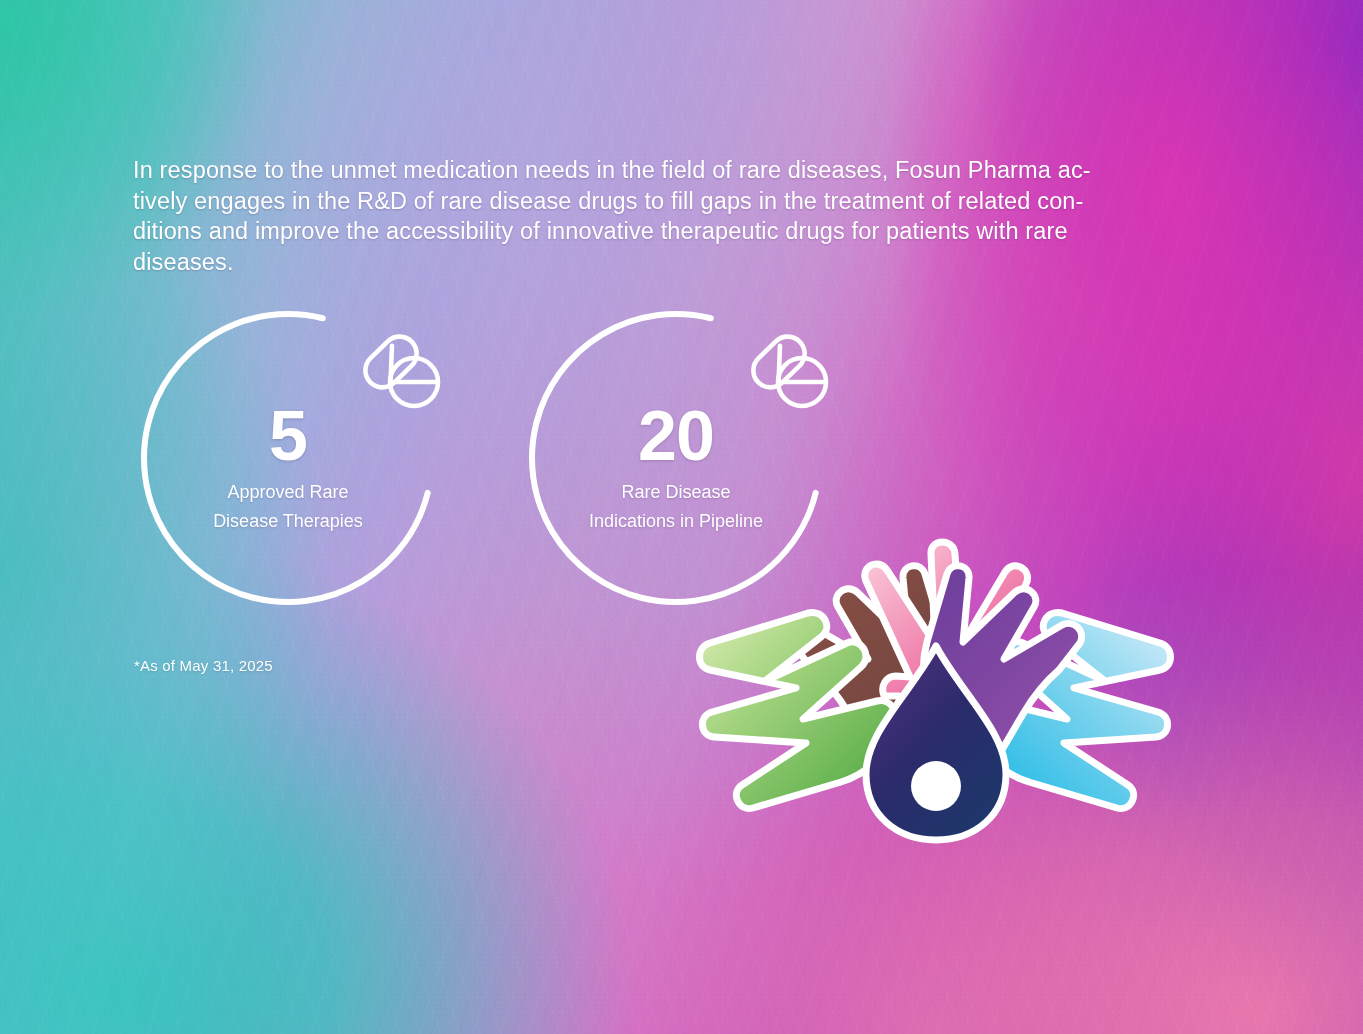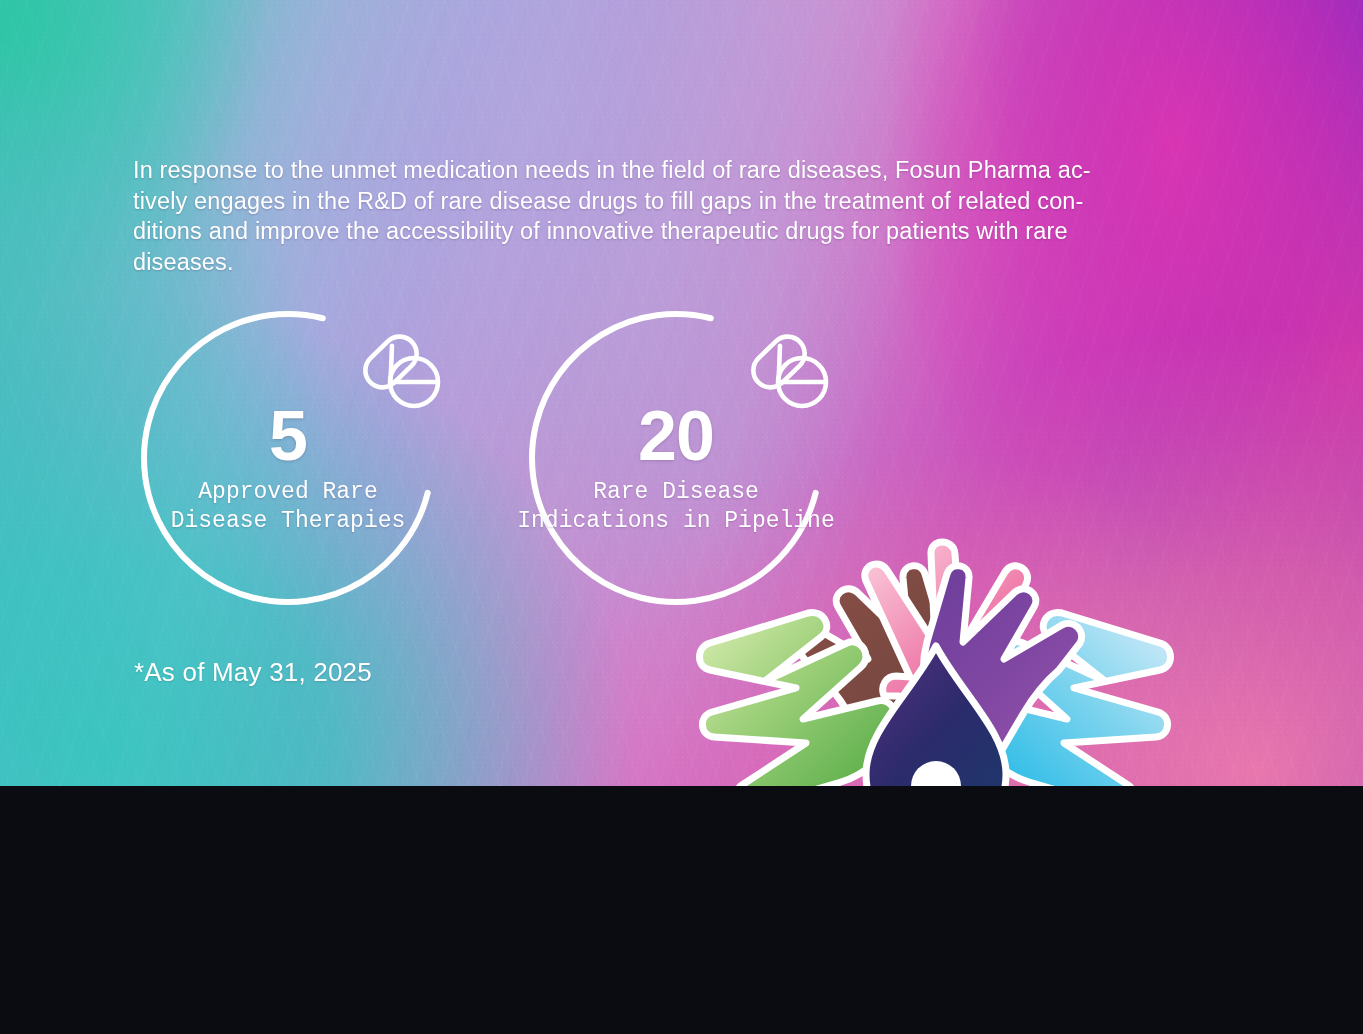--- a/index.html
+++ b/index.html
@@ -3,21 +3,21 @@
 <meta charset="utf-8">
 <style>
   html, body {
     margin: 0;
     padding: 0;
     background: #0b0b12;
   }
   #stage {
     position: relative;
     width: 1363px;
-    height: 786px;
+    height: 1034px;
     overflow: hidden;
     font-family: "Liberation Sans", "DejaVu Sans", sans-serif;
     color: #ffffff;
     isolation: isolate;
   }
 
   
   .bg-layer {
     position: absolute;
     inset: 0;
@@ -161,34 +161,33 @@
   .stat-number {
     font-size: 70px;
     font-weight: bold;
     line-height: 0.95;
     letter-spacing: -1px;
     color: #ffffff;
     text-shadow: 0 1px 3px rgba(60,30,80,0.22);
   }
   .stat-label {
     margin-top: 8px;
-    font-size: 23px;
+    font-size: 18px;
     line-height: 29px;
     color: #ffffff;
     white-space: pre-line;
     text-shadow: 0 1px 2px rgba(60,30,80,0.22);
-    font-family: Liberation Mono, monospace;
   }
 
   
   .footnote {
     position: absolute;
     left: 134px;
     top: 657px;
-    font-size: 26px;
+    font-size: 15px;
     letter-spacing: 0.2px;
     color: #ffffff;
     text-shadow: 0 1px 2px rgba(40,90,100,0.25);
   }
 
   
   .hands-logo {
     position: absolute;
     left: 688px;
     top: 528px;

